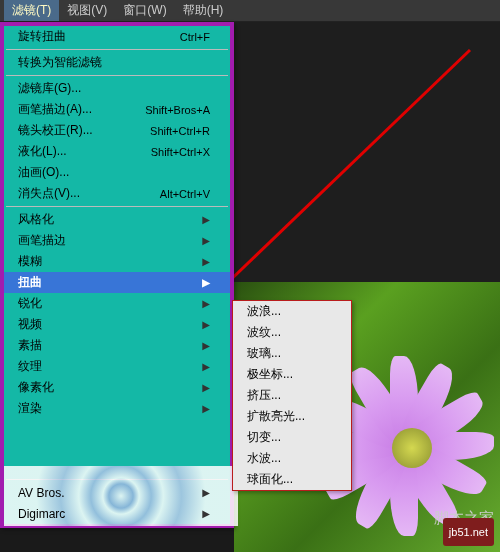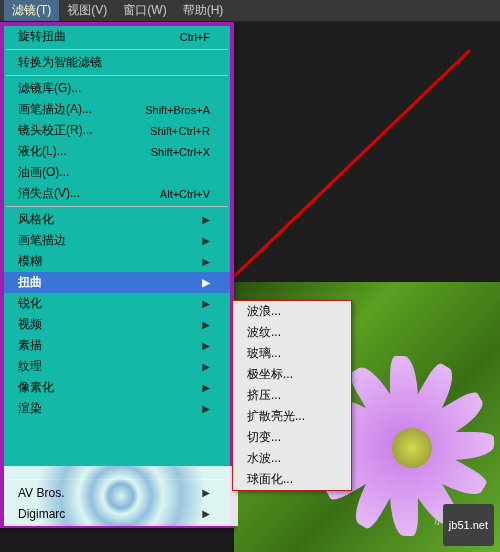--- a/index.html
+++ b/index.html
@@ -23,21 +23,21 @@
 .canvas-dark { position: absolute; top: 0; left: 0; right: 0; height: 260px; background: #1e1e1e; }
 .green { position: absolute; top: 260px; left: 0; right: 0; height: 280px; background: linear-gradient(135deg,#2a5010,#5aa020 30%,#3a7015 60%,#6ab030); }
 .flower { position: absolute; top: 320px; left: 80px; width: 220px; height: 200px; }
 .petal { position: absolute; width: 90px; height: 28px; background: linear-gradient(90deg,#c87de5,#d89af0,#e5b8f5); border-radius: 50% 20% 50% 20%; transform-origin: 0 50%; }
 .center { position: absolute; top: 86px; left: 78px; width: 40px; height: 40px; border-radius: 50%; background: radial-gradient(circle,#d4d850,#8a9030); }
 
 .red-arrow { position: absolute; top: 40px; left: 200px; width: 280px; height: 260px; pointer-events: none; }
 
 .swirl { position: absolute; top: 440px; left: 0; width: 234px; height: 60px; background: radial-gradient(circle at 50% 50%, #fff 0%, #9ab5e0 10%, #fff 15%, #a8c0e5 25%, #fff 35%, #b5c8e8 50%, #fff 70%); opacity: 0.85; }
 
-.watermark { position: absolute; bottom: 6px; right: 6px; background: #404040; color: #fff; font-size: 11px; padding: 15px 6px; border-radius: 3px; }
+.watermark { position: absolute; bottom: 6px; right: 6px; background: #7f1d1d; color: #fff; font-size: 11px; padding: 8px 6px; border-radius: 3px; }
 .wm2 { position: absolute; bottom: 24px; right: 6px; color: #ccc; font-size: 15px; }
 </style>
 </head>
 <body>
 
 <div class="menubar">
   <div class="menubar-item active">滤镜(T)</div>
   <div class="menubar-item">视图(V)</div>
   <div class="menubar-item">窗口(W)</div>
   <div class="menubar-item">帮助(H)</div>

